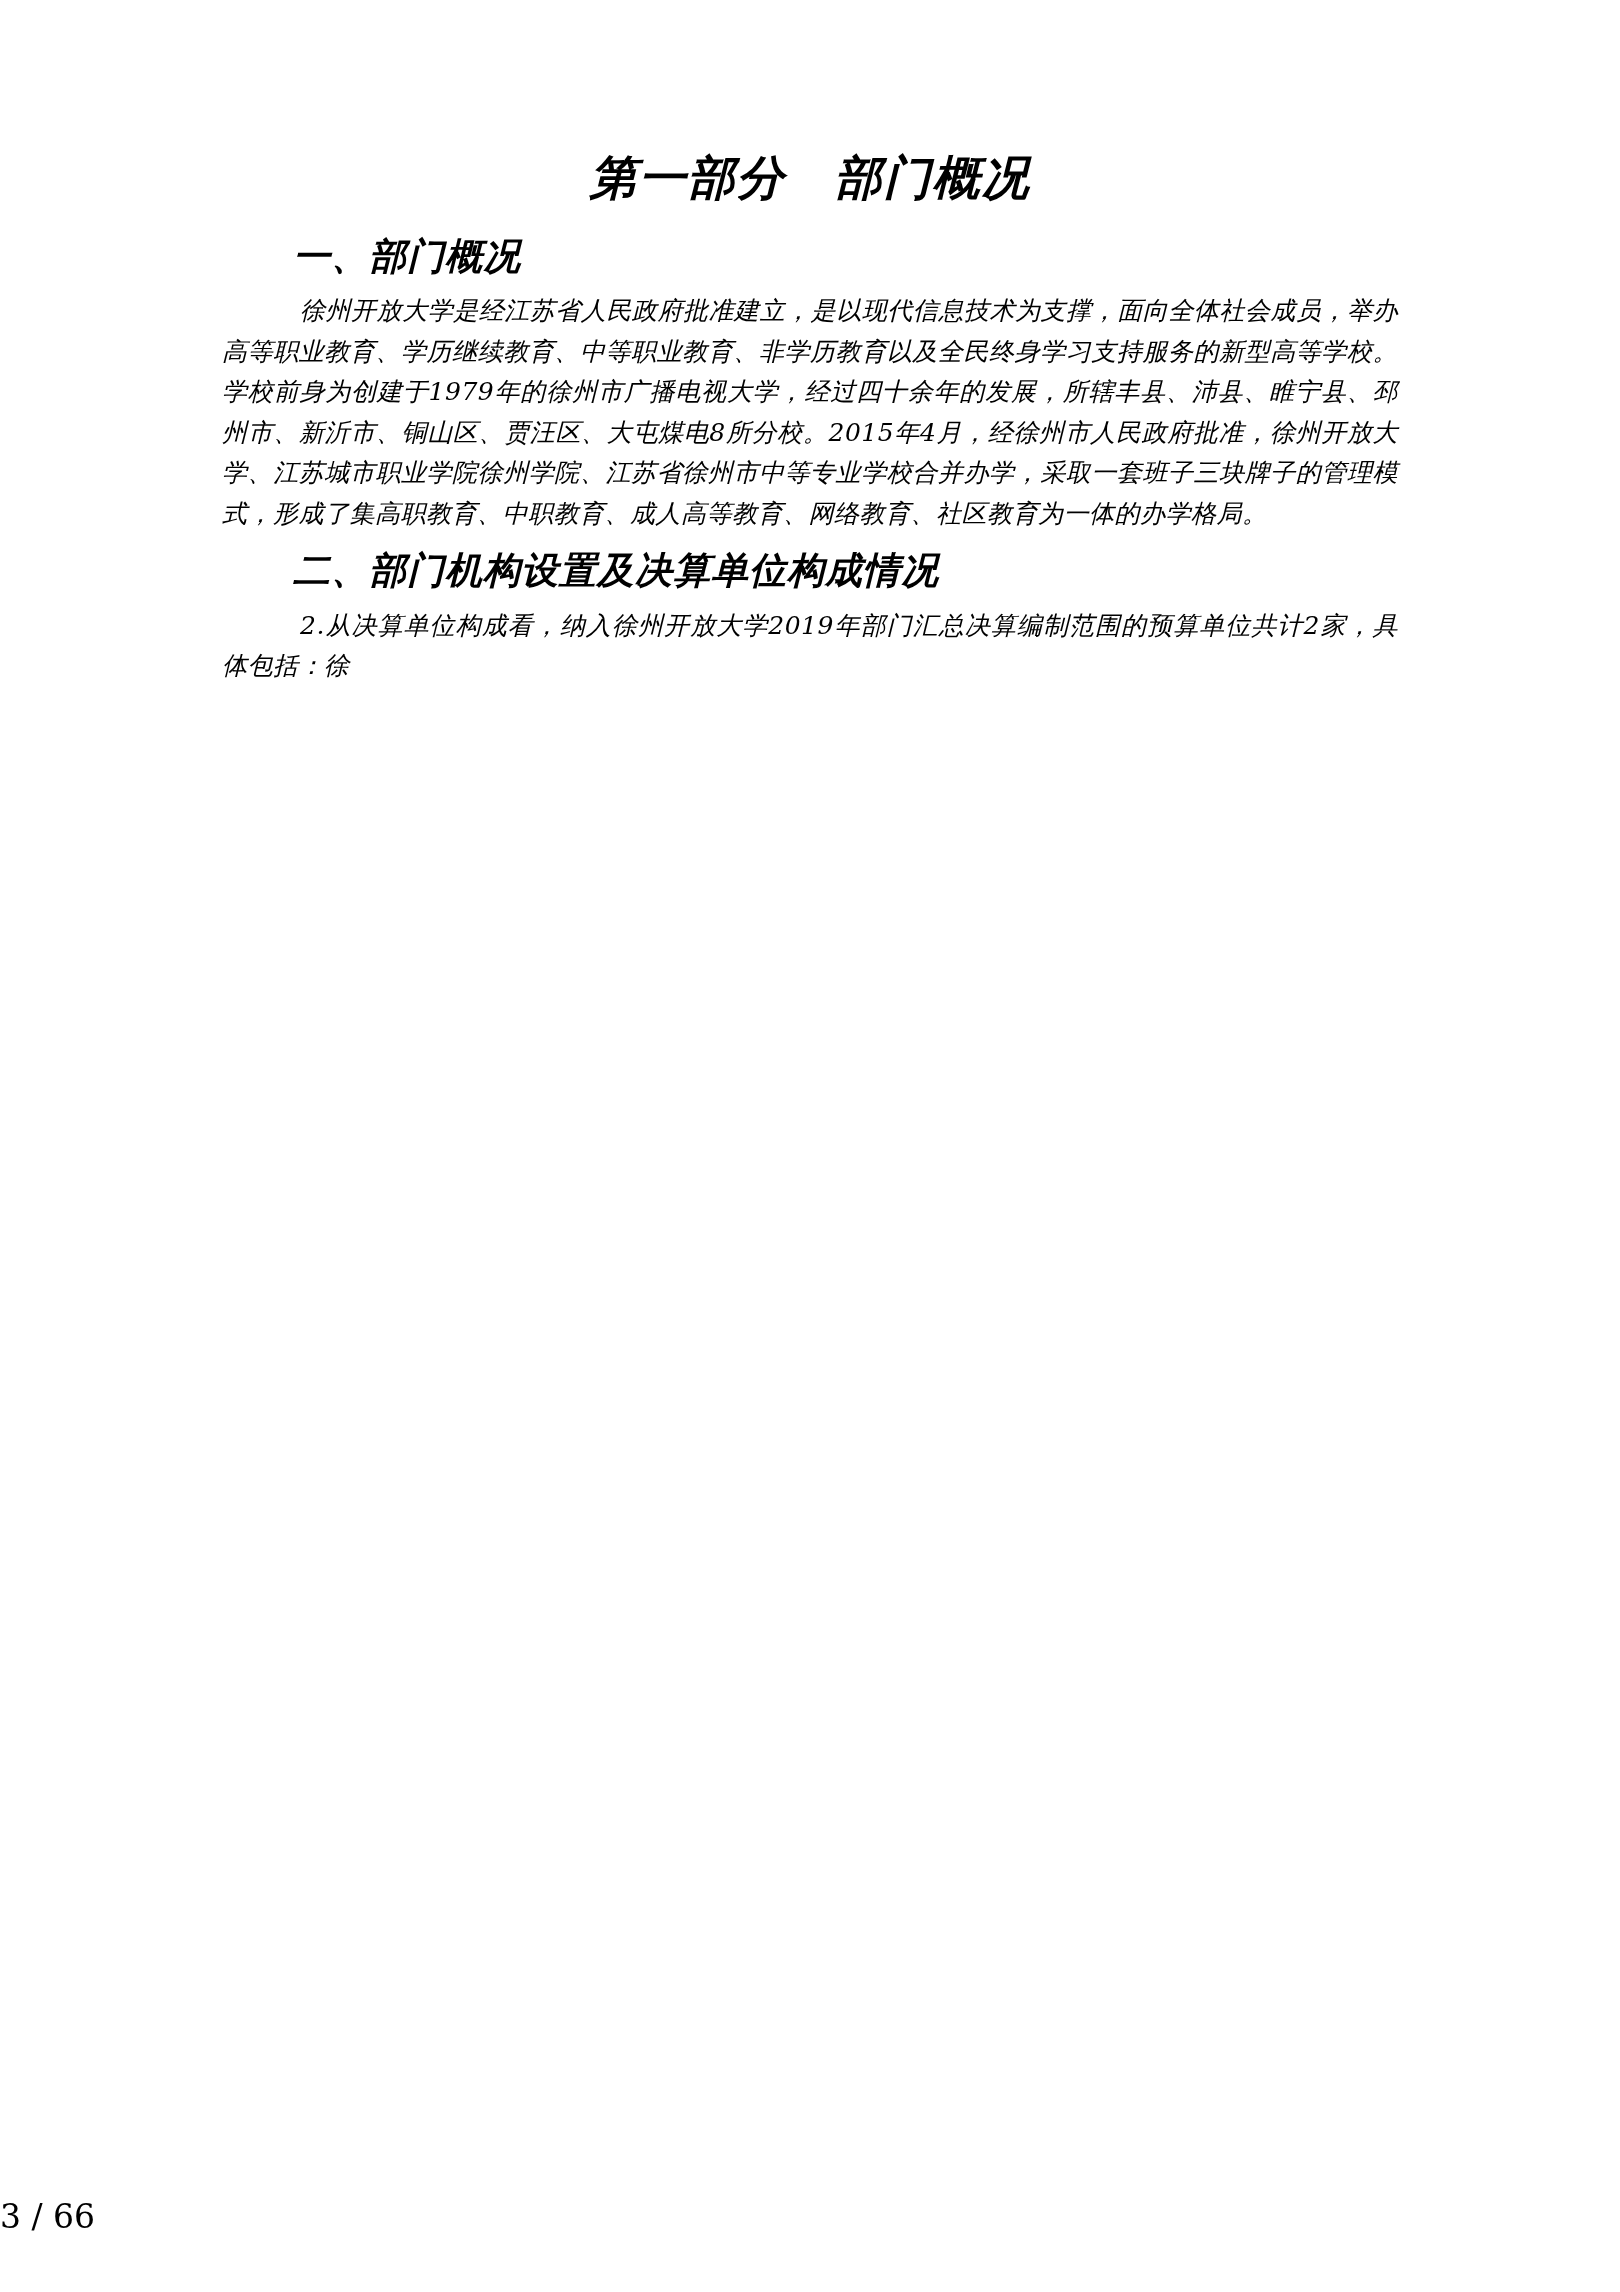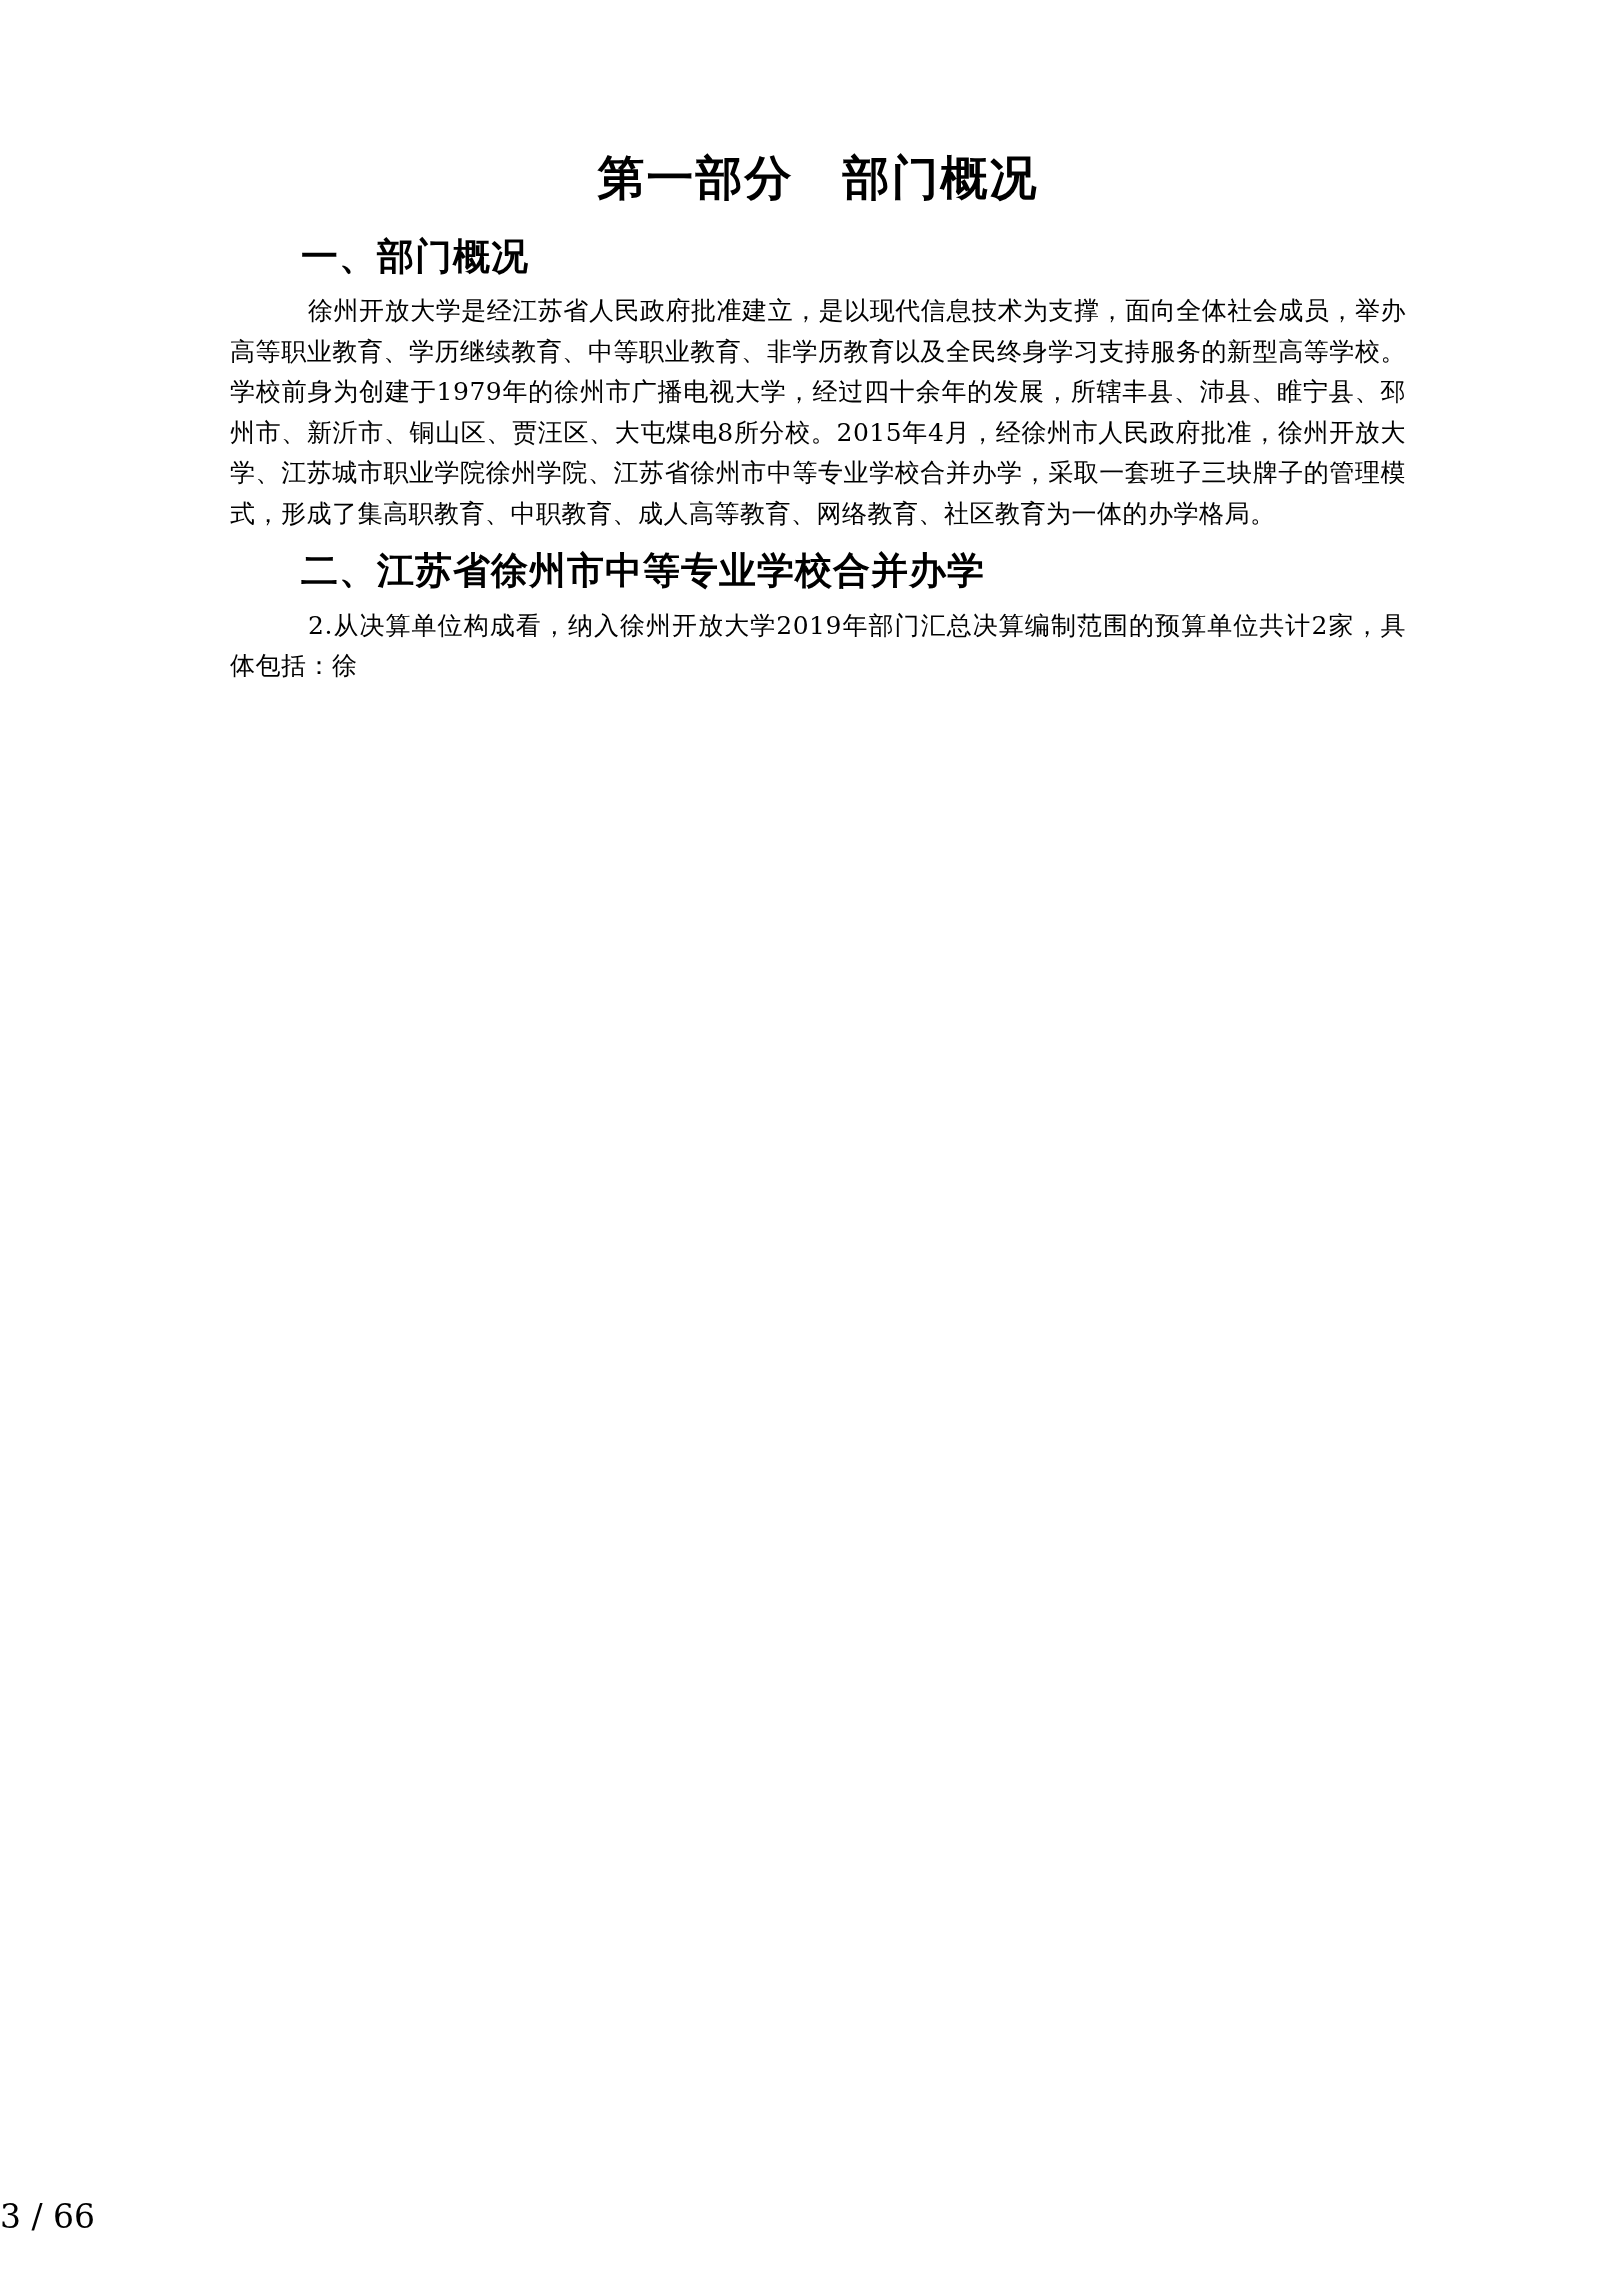--- a/index.html
+++ b/index.html
@@ -12,23 +12,24 @@
     width: 1620px;
     height: 2293px;
     background: #ffffff;
     font-family: "DejaVu Serif", "Liberation Serif", serif;
     color: #000000;
     box-sizing: border-box;
     overflow: hidden;
   }
   .content {
     position: absolute;
-    left: 230px;
+    left: 222px;
     top: 147px;
     width: 1176px;
+    font-style: italic;
   }
   .doc-title {
     text-align: center;
     font-family: "DejaVu Sans", "Liberation Sans", sans-serif;
     font-weight: bold;
     font-size: 47px;
     letter-spacing: 2px;
     margin: 0 0 21.6px 0;
     white-space: pre;
   }
@@ -63,20 +64,20 @@
 <body>
 
 <div class="page">
   <div class="content">
 
     <h1 class="doc-title">第一部分　部门概况</h1>
 
     <h2 class="section-heading">一、部门概况</h2>
     <p class="body-text">徐州开放大学是经江苏省人民政府批准建立，是以现代信息技术为支撑，面向全体社会成员，举办高等职业教育、学历继续教育、中等职业教育、非学历教育以及全民终身学习支持服务的新型高等学校。学校前身为创建于1979年的徐州市广播电视大学，经过四十余年的发展，所辖丰县、沛县、睢宁县、邳州市、新沂市、铜山区、贾汪区、大屯煤电8所分校。2015年4月，经徐州市人民政府批准，徐州开放大学、江苏城市职业学院徐州学院、江苏省徐州市中等专业学校合并办学，采取一套班子三块牌子的管理模式，形成了集高职教育、中职教育、成人高等教育、网络教育、社区教育为一体的办学格局。</p>
 
-    <h2 class="section-heading">二、江苏省徐州市中等专业学校合并办学</h2>
+    <h2 class="section-heading">二、部门机构设置及决算单位构成情况</h2>
     <p class="body-text">2.从决算单位构成看，纳入徐州开放大学2019年部门汇总决算编制范围的预算单位共计2家，具体包括：徐</p>
 
   </div>
 
   <div class="page-number">3 / 66</div>
 </div>
 
 
 </body></html>

